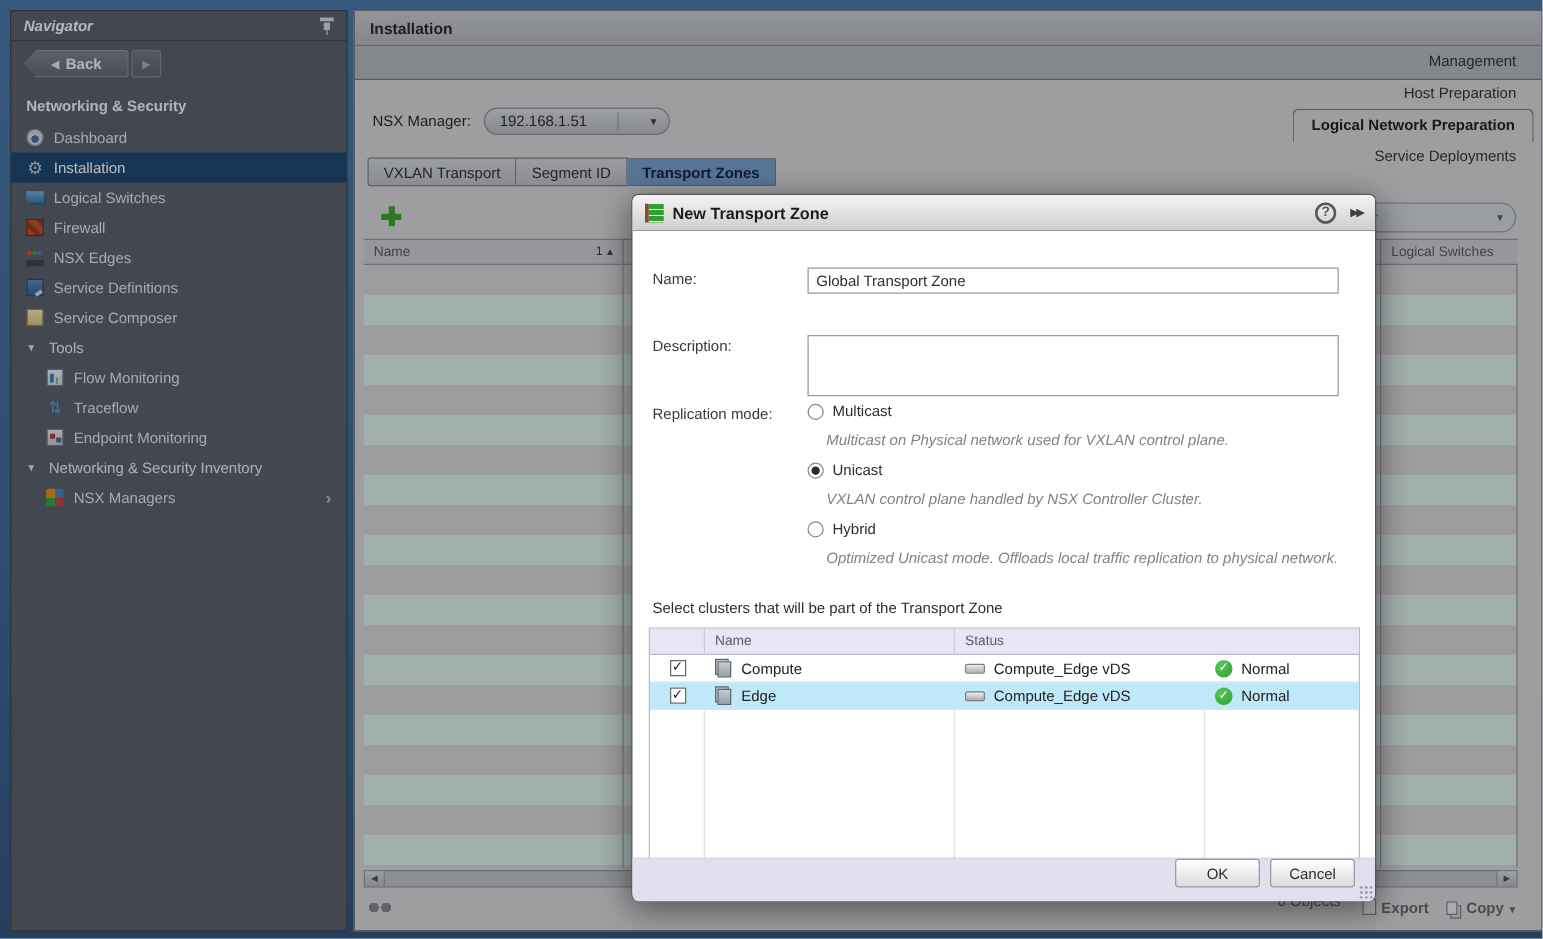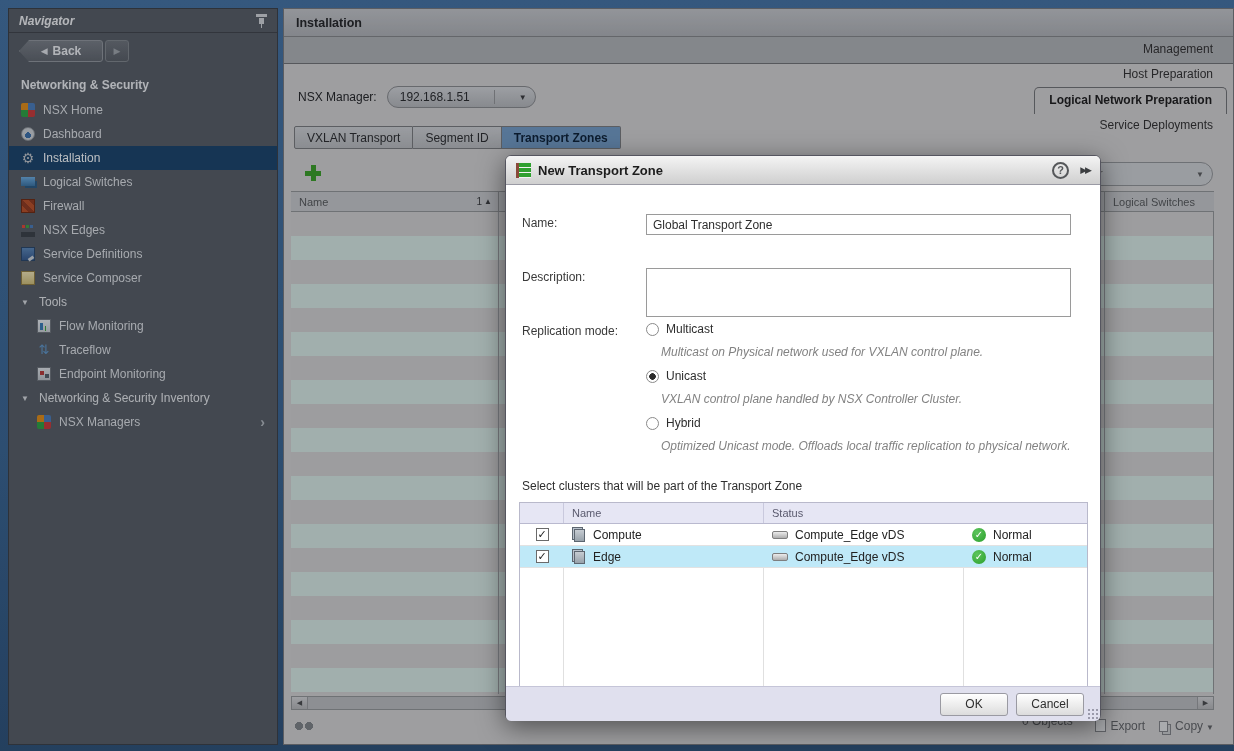--- a/index.html
+++ b/index.html
@@ -105,21 +105,21 @@
              border:1px solid #8f9294; display:flex; }
   .hscroll .arr { width:16px; display:flex; align-items:center; justify-content:center; font-size:7px; color:#4a4c4e;
                   background:linear-gradient(#caccce,#aeb0b2); border-right:1px solid #97999b; }
   .hscroll .track { flex:1; }
   .hscroll .arr.r { border-right:none; border-left:1px solid #97999b; }
   .statusbar { position:absolute; left:7px; top:650px; width:923px; height:24px; display:flex; align-items:center;
                font-size:12px; color:#5f6265; }
   .binoculars { width:18px; height:10px; display:inline-block; margin-left:4px;
      background:radial-gradient(circle at 4px 5px,#7c8084 0 4px,transparent 4px),
                 radial-gradient(circle at 14px 5px,#7c8084 0 4px,transparent 4px); }
-  .statusbar .right { margin-left:auto; display:flex; align-items:center; gap:14px; }
+  .statusbar .right { margin-left:auto; display:flex; align-items:center; gap:14px;font-weight:bold; }
   .doc-icon { width:11px; height:13px; display:inline-block; background:#d9dbdd; border:1px solid #7e8184; margin-right:4px; vertical-align:-2px; }
   .copy-icon { width:9px; height:11px; display:inline-block; background:#d9dbdd; border:1px solid #7e8184;
                box-shadow:3px 3px 0 -1px #c2c4c6, 3px 3px 0 0 #7e8184; margin:0 7px 0 0; vertical-align:-2px; }
   .statusbar .dd-caret { font-size:8px; margin-left:3px; }
 
   
   .overlay { position:absolute; inset:0; background:rgba(0,0,10,.22); z-index:50; }
   .dialog { position:absolute; left:505px; top:155px; width:596px; height:566px; z-index:100;
             background:#fff; border:1px solid #55555f; border-radius:6px;
             box-shadow:0 6px 26px rgba(0,0,0,.5); }
@@ -159,21 +159,21 @@
   .checkbox { width:13px; height:13px; border:1px solid #6a6a6a; background:#fff; display:flex; align-items:center;
               justify-content:center; font-size:11px; color:#222; line-height:1; }
   .cluster-icon { width:11px; height:13px; background:linear-gradient(#c6ccd2,#98a2ab); border:1px solid #5d6670;
                   box-shadow:-2px -2px 0 -1px #b9c2cc, -2px -2px 0 0 #5d6670; margin:2px 8px 0 2px; }
   .vswitch-icon { width:16px; height:8px; border-radius:2px; background:linear-gradient(#ececec,#aeaeae);
                   border:1px solid #7e7e7e; margin-right:7px; }
   .status-ok { width:14px; height:14px; border-radius:50%; background:radial-gradient(circle at 35% 30%,#5cc45c,#2ca02c);
                color:#fff; font-size:10px; font-weight:bold; display:flex; align-items:center; justify-content:center;
                margin-right:7px; }
   .dlg-foot { height:35px; background:#e0e0ee; border-top:1px solid #c5c5d8; border-radius:0 0 5px 5px;
-              display:flex; align-items:center; justify-content:flex-end; gap:8px; padding:0 16px; position:relative; }
+              display:flex; align-items:flex-start; justify-content:flex-end; gap:8px; padding:0 16px; position:relative; }
   .dlg-btn { min-width:68px; height:23px; border:1px solid #9a9aa2; border-radius:3px;
              background:linear-gradient(#ffffff,#dcdcdc); font-size:12px; color:#2e2e2e; font-family:inherit; }
   .grip { position:absolute; right:2px; bottom:2px; width:11px; height:11px;
           background:radial-gradient(#9a9aaa 1px,transparent 1.2px) 0 0/4px 4px; }
   .objects-txt { position:absolute; left:1022px; top:714px; font-size:12px; color:#5f6265; z-index:40; }
 </style>
 </head>
 <body>
 
 <div class="screen">
@@ -188,24 +188,20 @@
         <span class="back-glyph">◀</span>
         <span>Back</span>
       </div>
       <div class="btn-fwd">
         <span>▶</span>
       </div>
     </div>
     <div class="nav-section">Networking &amp; Security</div>
 
     <div class="nav-item">
-      <span class="icn i-nsxhome"></span>
-      <span>NSX Home</span>
-    </div>
-    <div class="nav-item">
       <span class="icn i-dashboard"></span>
       <span>Dashboard</span>
     </div>
     <div class="nav-item sel">
       <span class="icn i-installation">⚙</span>
       <span>Installation</span>
     </div>
     <div class="nav-item">
       <span class="icn i-lswitch"></span>
       <span>Logical Switches</span>

